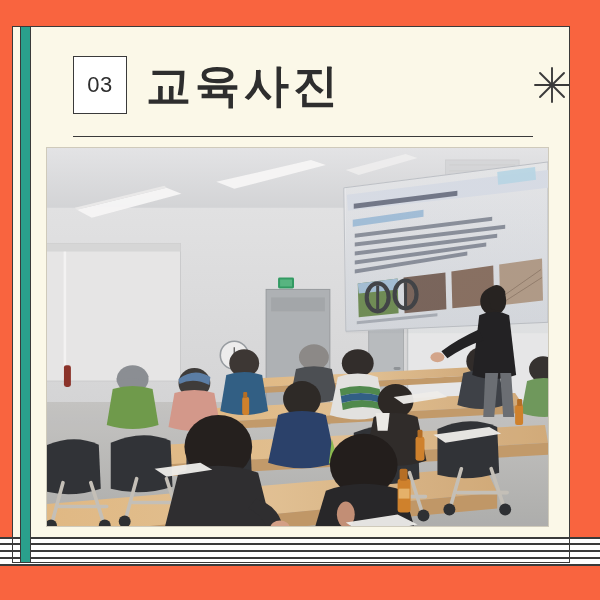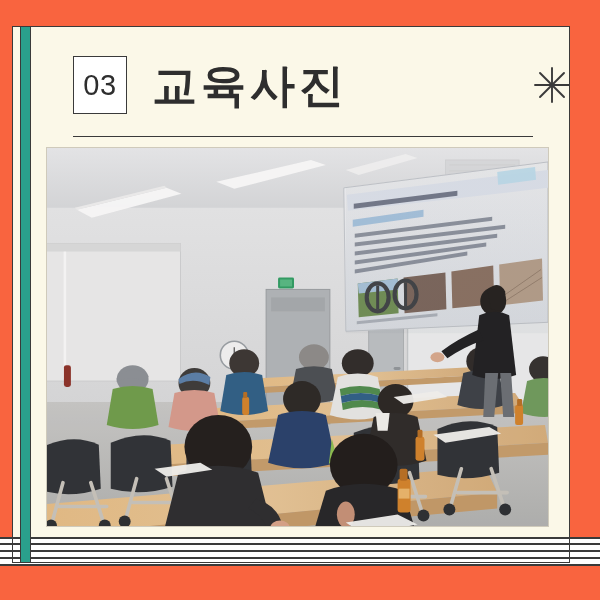--- a/index.html
+++ b/index.html
@@ -62,29 +62,29 @@
     background: #ffffff;
     border: 1.6px solid #3a3a3a;
     box-sizing: border-box;
     display: flex;
     align-items: center;
     justify-content: center;
     flex: 0 0 auto;
   }
   .num-box .num {
     font-family: "Liberation Sans", "DejaVu Sans", sans-serif;
-    font-size: 29px;
+    font-size: 22px;
     font-weight: 400;
     color: #2e2e2e;
     letter-spacing: 0.5px;
     line-height: 1;
   }
 
   .title {
-    margin-left: 25px;
+    margin-left: 19px;
     font-family: "DejaVu Sans", "Liberation Sans", sans-serif;
     font-size: 45px;
     font-weight: 700;
     color: #2e2e2e;
     letter-spacing: 4px;
     line-height: 1;
     white-space: nowrap;
   }
 
   .sparkle {

